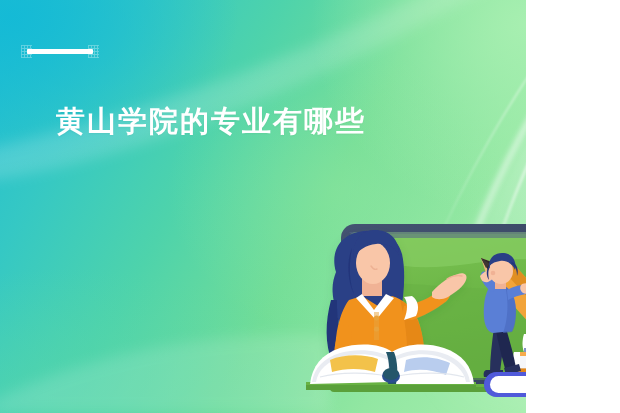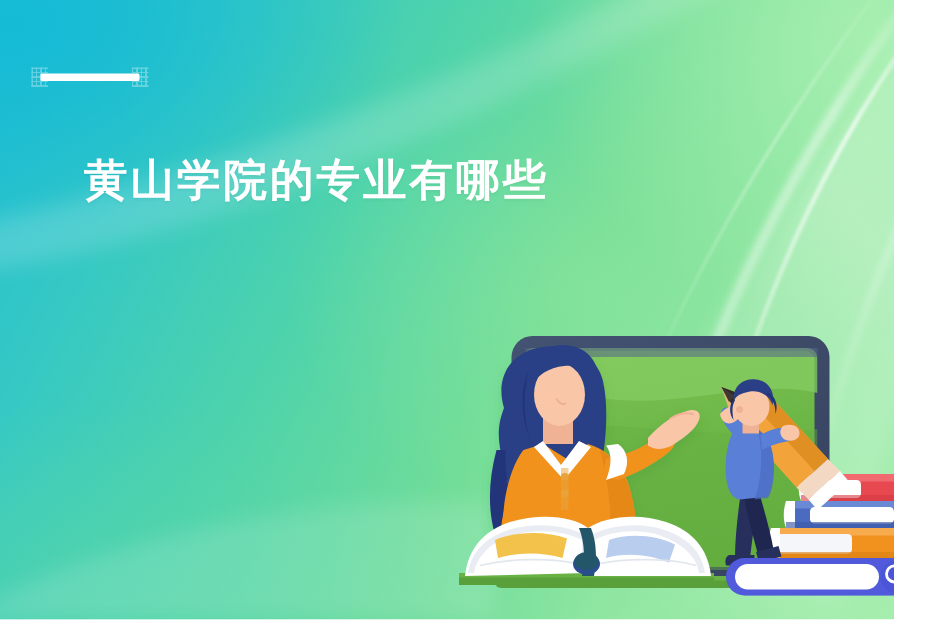--- a/index.html
+++ b/index.html
@@ -2,31 +2,32 @@
 <html><head>
 <meta charset="utf-8">
 <style>
   html, body {
     margin: 0;
     padding: 0;
     background: #ffffff;
   }
   #banner {
     position: relative;
-    width: 596px;
+    width: 510px;
     height: 413px;
     overflow: hidden;
     font-family: Liberation Serif, serif;
     background: linear-gradient(118deg,
         #21bed2 0%,
         #35c8c4 18%,
         #4ed3ab 38%,
         #72dd97 58%,
         #92e7a2 78%,
         #a6eeae 100%);
+    padding-left: 16px;
   }
   
   .bg-tint {
     position: absolute;
     inset: 0;
     pointer-events: none;
   }
   .tint-a {
     background: radial-gradient(ellipse 70% 60% at 2% 4%, rgba(20,186,214,0.95) 0%, rgba(20,186,214,0.0) 62%);
   }

